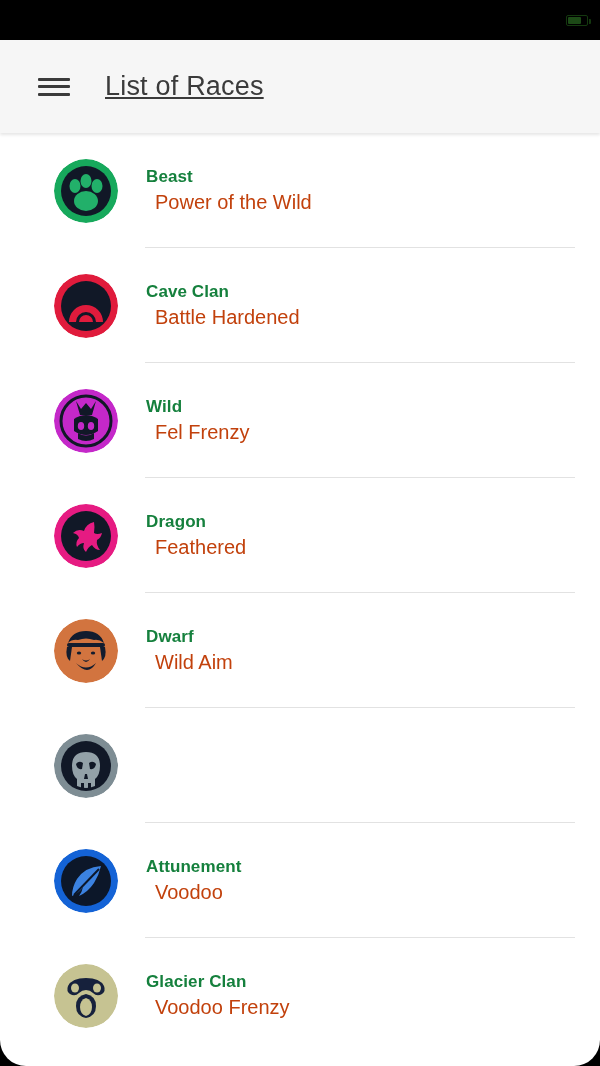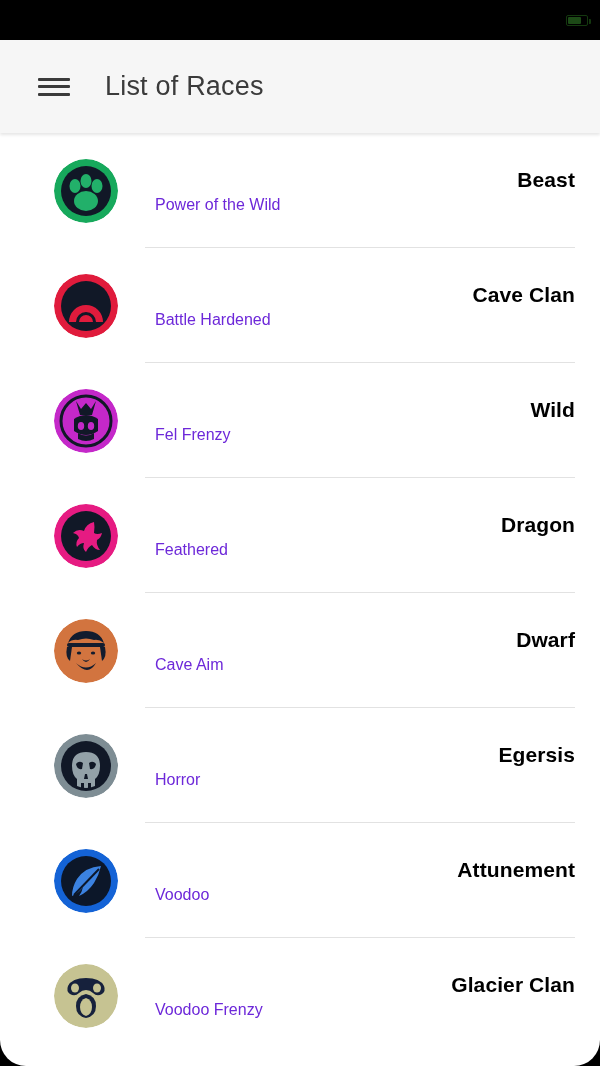--- a/index.html
+++ b/index.html
@@ -46,20 +46,21 @@
     display:flex; flex-direction:column; justify-content:space-between;
     padding:3px 0;
     cursor:pointer;
   }
   .hamburger span { display:block; height:3px; width:32px; background:#3b3b3b; border-radius:1px; }
   .appbar-title {
     margin-left:35px;
     font-size:27px;
     color:#3b3b3b;
     letter-spacing:0.2px;
+    text-decoration:underline;
   }
 
   
   .content {
     position:absolute; top:133px; left:0;
     width:600px; height:933px;
     background:#fff;
     border-bottom-left-radius:26px;
     border-bottom-right-radius:26px;
     overflow:hidden;
@@ -73,25 +74,25 @@
   .race-icon {
     width:64px; height:64px; min-width:64px;
     border-radius:50%;
     position:relative;
     overflow:hidden;
     flex-shrink:0;
   }
   .race-icon svg { display:block; width:64px; height:64px; }
   .race-text { margin-left:28px; flex:1; padding-right:25px; }
   .race-name {
-    font-size:21px; font-weight:bold; color:#000000;
-    line-height:1.1; letter-spacing:0.1px;text-align:right;
+    font-size:17px; font-weight:bold; color:#15803d;
+    line-height:1.1; letter-spacing:0.1px;
   }
   .race-sub {
-    font-size:16px; color:#6d28d9;
+    font-size:20px; color:#c2410c;
     margin-top:5px; margin-left:9px;
     line-height:1.1;
   }
   .divider {
     position:absolute; bottom:0; left:145px;
     width:430px; height:1px; background:#e2e2e2;
   }
   .race-row:last-child .divider { display:none; }
 </style>
 </head>
@@ -188,41 +189,37 @@
             <path d="M13 28 q-2 10 3 14 l2 -14 Z" fill="#131c2e"></path>
             <path d="M51 28 q2 10 -3 14 l-2 -14 Z" fill="#131c2e"></path>
             <ellipse cx="25" cy="34" rx="2.2" ry="1.6" fill="#131c2e"></ellipse>
             <ellipse cx="39" cy="34" rx="2.2" ry="1.6" fill="#131c2e"></ellipse>
             <path d="M28 40 q4 3 8 0 q-4 6 -8 0 Z" fill="#131c2e"></path>
             <path d="M22 44 q10 9 20 0 q-8 14 -20 0 Z" fill="#131c2e"></path>
           </svg>
         </div>
         <div class="race-text">
           <div class="race-name">Dwarf</div>
-          <div class="race-sub">Cave Aim</div>
+          <div class="race-sub">Wild Aim</div>
         </div>
         <div class="divider"></div>
       </div>
       <div class="race-row">
         <div class="race-icon">
           <svg viewBox="0 0 64 64" xmlns="http://www.w3.org/2000/svg">
             <circle cx="32" cy="32" r="32" fill="#7e8d94"></circle>
             <circle cx="32" cy="32" r="25" fill="#111827"></circle>
             <path d="M18 32 q0 -14 14 -14 q14 0 14 14 q0 9 -5 13 l0 7 q-9 4 -18 0 l0 -7 q-5 -4 -5 -13 Z" fill="#93a1a8"></path>
             <path d="M22 30 q3 -4 7 -1 l-1 6 q-5 1 -6 -5 Z" fill="#111827"></path>
             <path d="M42 30 q-3 -4 -7 -1 l1 6 q5 1 6 -5 Z" fill="#111827"></path>
             <path d="M31 40 l2 0 l1 5 l-4 0 Z" fill="#111827"></path>
             <rect x="27" y="49" width="3" height="6" fill="#111827"></rect>
             <rect x="34" y="49" width="3" height="6" fill="#111827"></rect>
           </svg>
         </div>
-        <div class="race-text">
-          <div class="race-name">Egersis</div>
-          <div class="race-sub">Horror</div>
-        </div>
         <div class="divider"></div>
       </div>
       <div class="race-row">
         <div class="race-icon">
           <svg viewBox="0 0 64 64" xmlns="http://www.w3.org/2000/svg">
             <circle cx="32" cy="32" r="32" fill="#1463d6"></circle>
             <circle cx="32" cy="32" r="25" fill="#0c1729"></circle>
             <path d="M47 17 q-16 1 -24 13 q-5 8 -5 17 q7 -3 11 -9 q-1 5 -4 9 q9 -4 15 -13 q5 -8 7 -17 Z" fill="#3b82e0"></path>
             <path d="M45 20 L20 46" stroke="#0c1729" stroke-width="2" fill="none"></path>
           </svg>

